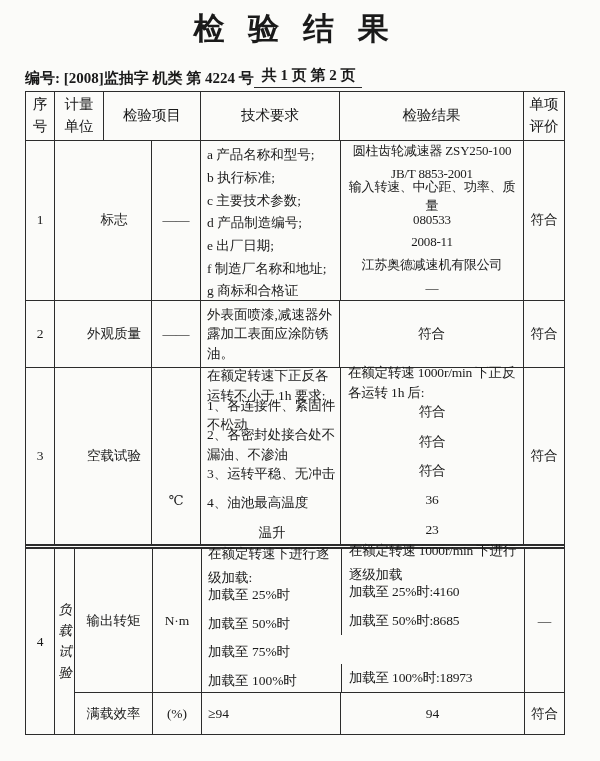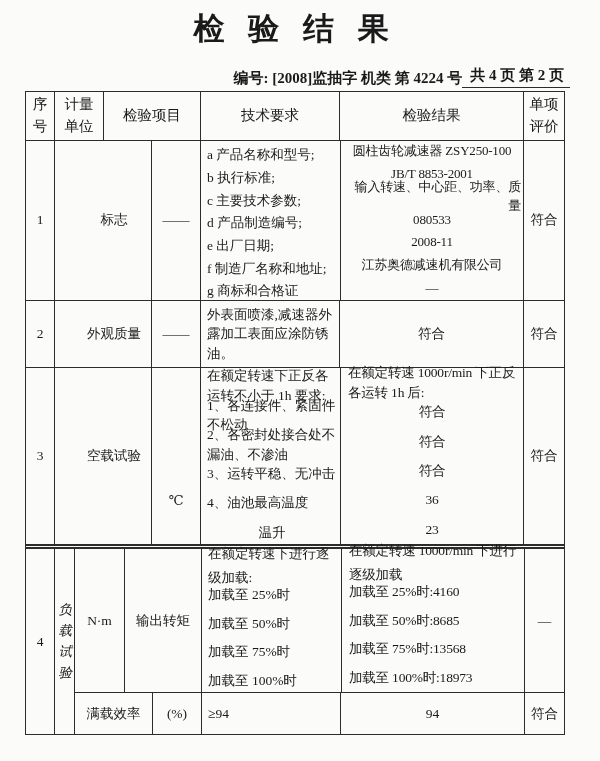--- a/index.html
+++ b/index.html
@@ -12,21 +12,21 @@
     overflow: hidden;
   }
   .page { width: 600px; height: 761px; padding: 6px 35px 0 25px; }
 
   .title {
     font-size: 31px; font-weight: bold; text-align: center;
     letter-spacing: 8px; margin-top: 2px; white-space: nowrap;
   }
 
   .meta {
-    display: flex; justify-content: flex-end; align-items: flex-end;
+    display: flex; justify-content: flex-start; align-items: flex-end;
     font-size: 15px; font-weight: bold; margin-top: 16px; width: 545px;
   }
   .page-info { border-bottom: 1.8px solid #2c2c2c; padding: 0 6px 2px 8px; }
 
   .tbl {
     width: 540px; margin-top: 3px;
     border: 1.9px solid #2c2c2c;
     font-size: 13.5px; line-height: 1.45;
   }
   .tr { display: flex; border-top: 1.5px solid #2c2c2c; }
@@ -50,21 +50,21 @@
   .thead .cell { font-size: 14.5px; white-space: pre-line; line-height: 1.5; justify-content: center; text-align: center; padding: 2px; }
 
   .pairs { width: 323px; border-left: 1.5px solid #2c2c2c; display: flex; flex-direction: column; }
   .pair  { flex: 1 1 0; display: flex; min-height: 0; }
   .p-req {
     width: 139px; padding: 7px 3px 1px 6px;
     display: flex; align-items: center; text-align: left;
   }
   .p-res {
     flex: 1; border-left: 1.5px solid #2c2c2c; padding: 1px 2px;
-    display: flex; align-items: center; justify-content: center; text-align: right;
+    display: flex; align-items: center; justify-content: center; text-align: center;
     letter-spacing: -0.2px;
   }
   .p-res.left { justify-content: flex-start; text-align: left; padding-left: 7px; }
   .p-req.center { justify-content: center; }
 
   .r1 .p-res { font-size: 13px; }
   .r3 { line-height: 1.45; }
   .r4a { line-height: 1.8; }
 
   .unit-low { align-items: flex-end; padding-bottom: 34px; }
@@ -79,21 +79,21 @@
 </style>
 </head>
 <body>
 
 <div class="page">
 
   <h1 class="title">检 验 结 果</h1>
 
   <div class="meta">
     <span>编号: [2008]监抽字 机类  第 4224 号</span>
-    <span class="page-info">共 4 页 第 2 页</span>
+    <span class="page-info">共 1 页 第 2 页</span>
   </div>
 
   <div class="tbl">
 
     <div class="tr thead" style="min-height:47px">
       <div class="cell c-no">序
 号</div>
       <div class="cell c-unit">计量
 单位</div>
       <div class="cell c-item">检验项目</div>
@@ -183,38 +183,37 @@
     </div>
 
     <div class="tr dbl" style="min-height:190px">
       <div class="cell c-no">4</div>
       <div class="cell c-group">
         <span class="vtext">负载试验</span>
       </div>
       <div class="sub">
 
         <div class="subrow sr1 r4a">
+          <div class="cell c-item4">输出转矩</div>
           <div class="cell c-unit">N·m</div>
-          <div class="cell c-item4">输出转矩</div>
           <div class="pairs">
             <div class="pair">
               <div class="p-req">在额定转速下进行逐级加载:</div>
               <div class="p-res left">在额定转速 1000r/min 下进行逐级加载</div>
             </div>
             <div class="pair">
               <div class="p-req">加载至 25%时</div>
               <div class="p-res left">加载至 25%时:4160</div>
             </div>
             <div class="pair">
               <div class="p-req">加载至 50%时</div>
               <div class="p-res left">加载至 50%时:8685</div>
             </div>
             <div class="pair">
               <div class="p-req">加载至 75%时</div>
-              <div class="p-res left">加载至 75%时:13568</div>
             </div>
             <div class="pair">
               <div class="p-req">加载至 100%时</div>
               <div class="p-res left">加载至 100%时:18973</div>
             </div>
           </div>
           <div class="cell c-eval">—</div>
         </div>
 
         <div class="subrow sr2">

